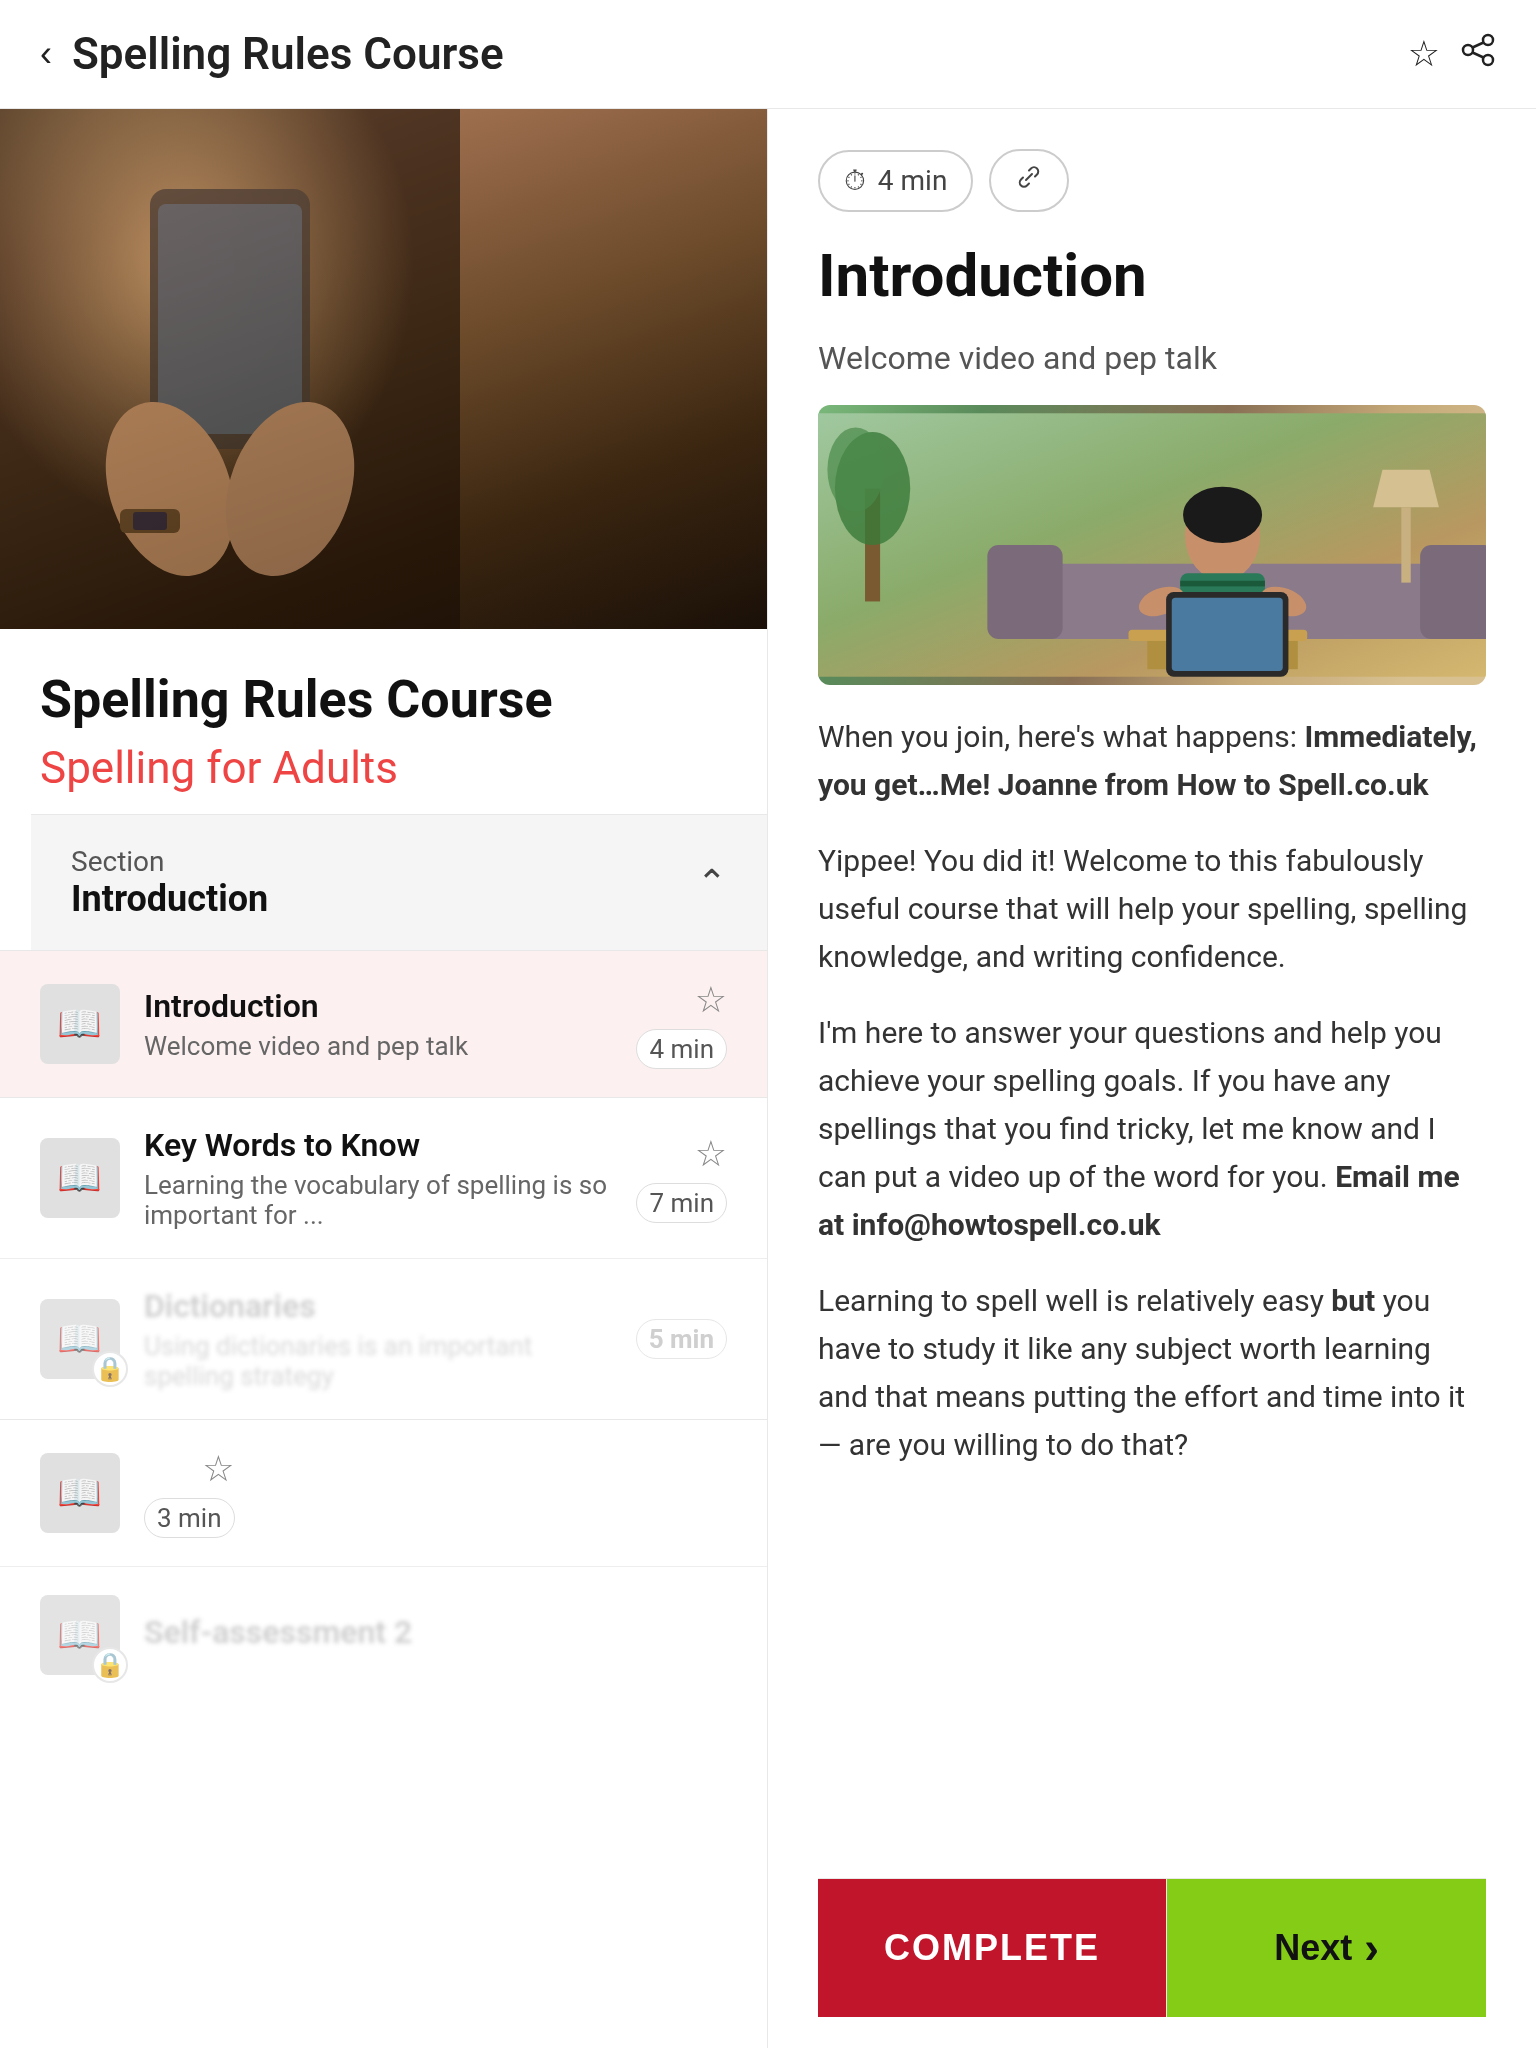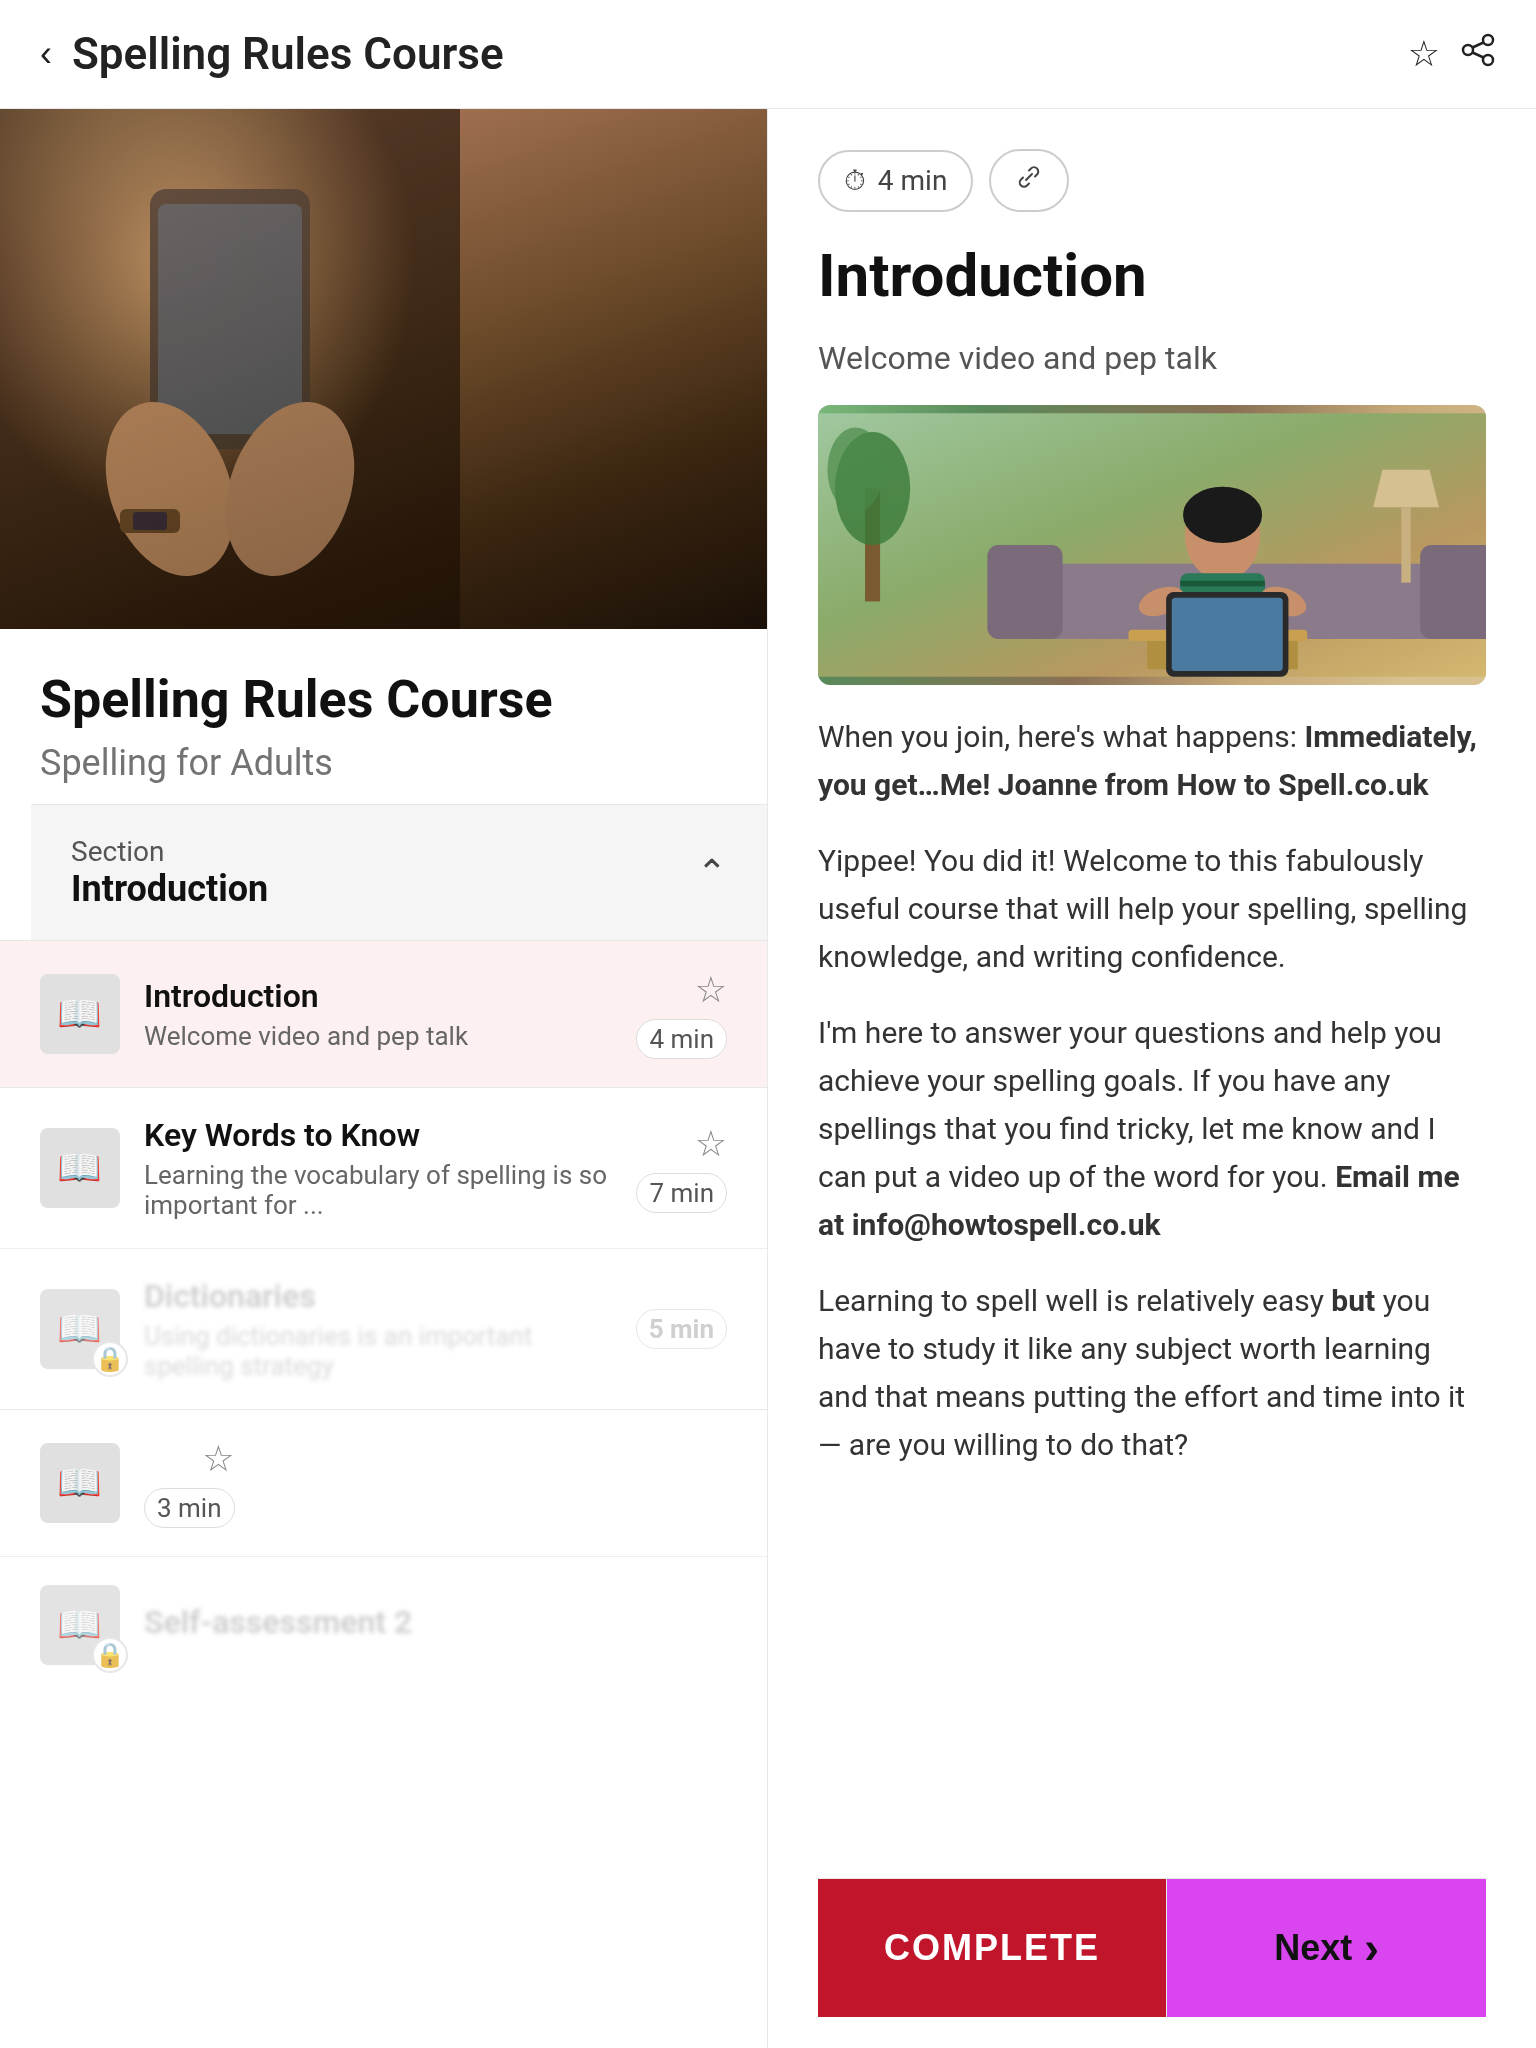--- a/index.html
+++ b/index.html
@@ -44,21 +44,21 @@
       width: 100%; height: 100%;
       background: linear-gradient(160deg, #d4a574 0%, #a07050 20%, #6b4a2a 50%, #3a2510 75%, #1a1008 100%);
       position: relative;
     }
 
     
     .course-info {
       padding: 40px 40px 20px 40px;
     }
     .course-title { font-size: 52px; font-weight: 700; color: #111; margin-bottom: 12px; }
-    .course-subtitle { font-size: 36px; color: #737373; }
+    .course-subtitle { font-size: 44px; color: #ef4444; }
 
     
     .section-list { padding: 0 0 40px 0; flex: 1; }
 
     .section-header {
       display: flex; align-items: center; justify-content: space-between;
       padding: 30px 40px; background: #f5f5f5; border-top: 1px solid #e8e8e8;
       cursor: pointer;
       margin-left: 31px;
     }
@@ -141,21 +141,21 @@
     .bottom-bar {
       position: sticky; bottom: 4px; display: flex;
       border-top: 1px solid #e8e8e8; background: #fff; justify-content: center;
     }
     .complete-btn {
       flex: 1; padding: 44px; background: #c0152a; border: none; cursor: pointer;
       font-size: 36px; font-weight: 700; color: #fff; letter-spacing: 2px;
       text-transform: uppercase;
     }
     .next-btn {
-      width: 320px; padding: 44px; background: #d946ef; border: none; border-left: 1px solid #e8e8e8;
+      width: 320px; padding: 44px; background: #84cc16; border: none; border-left: 1px solid #e8e8e8;
       cursor: pointer; font-size: 36px; font-weight: 600; color: #111;
       display: flex; align-items: center; justify-content: center; gap: 12px;
     }
   </style>
 </head>
 <body>
 
 <header class="header">
   <div class="header-left">
     <button class="back-btn">

